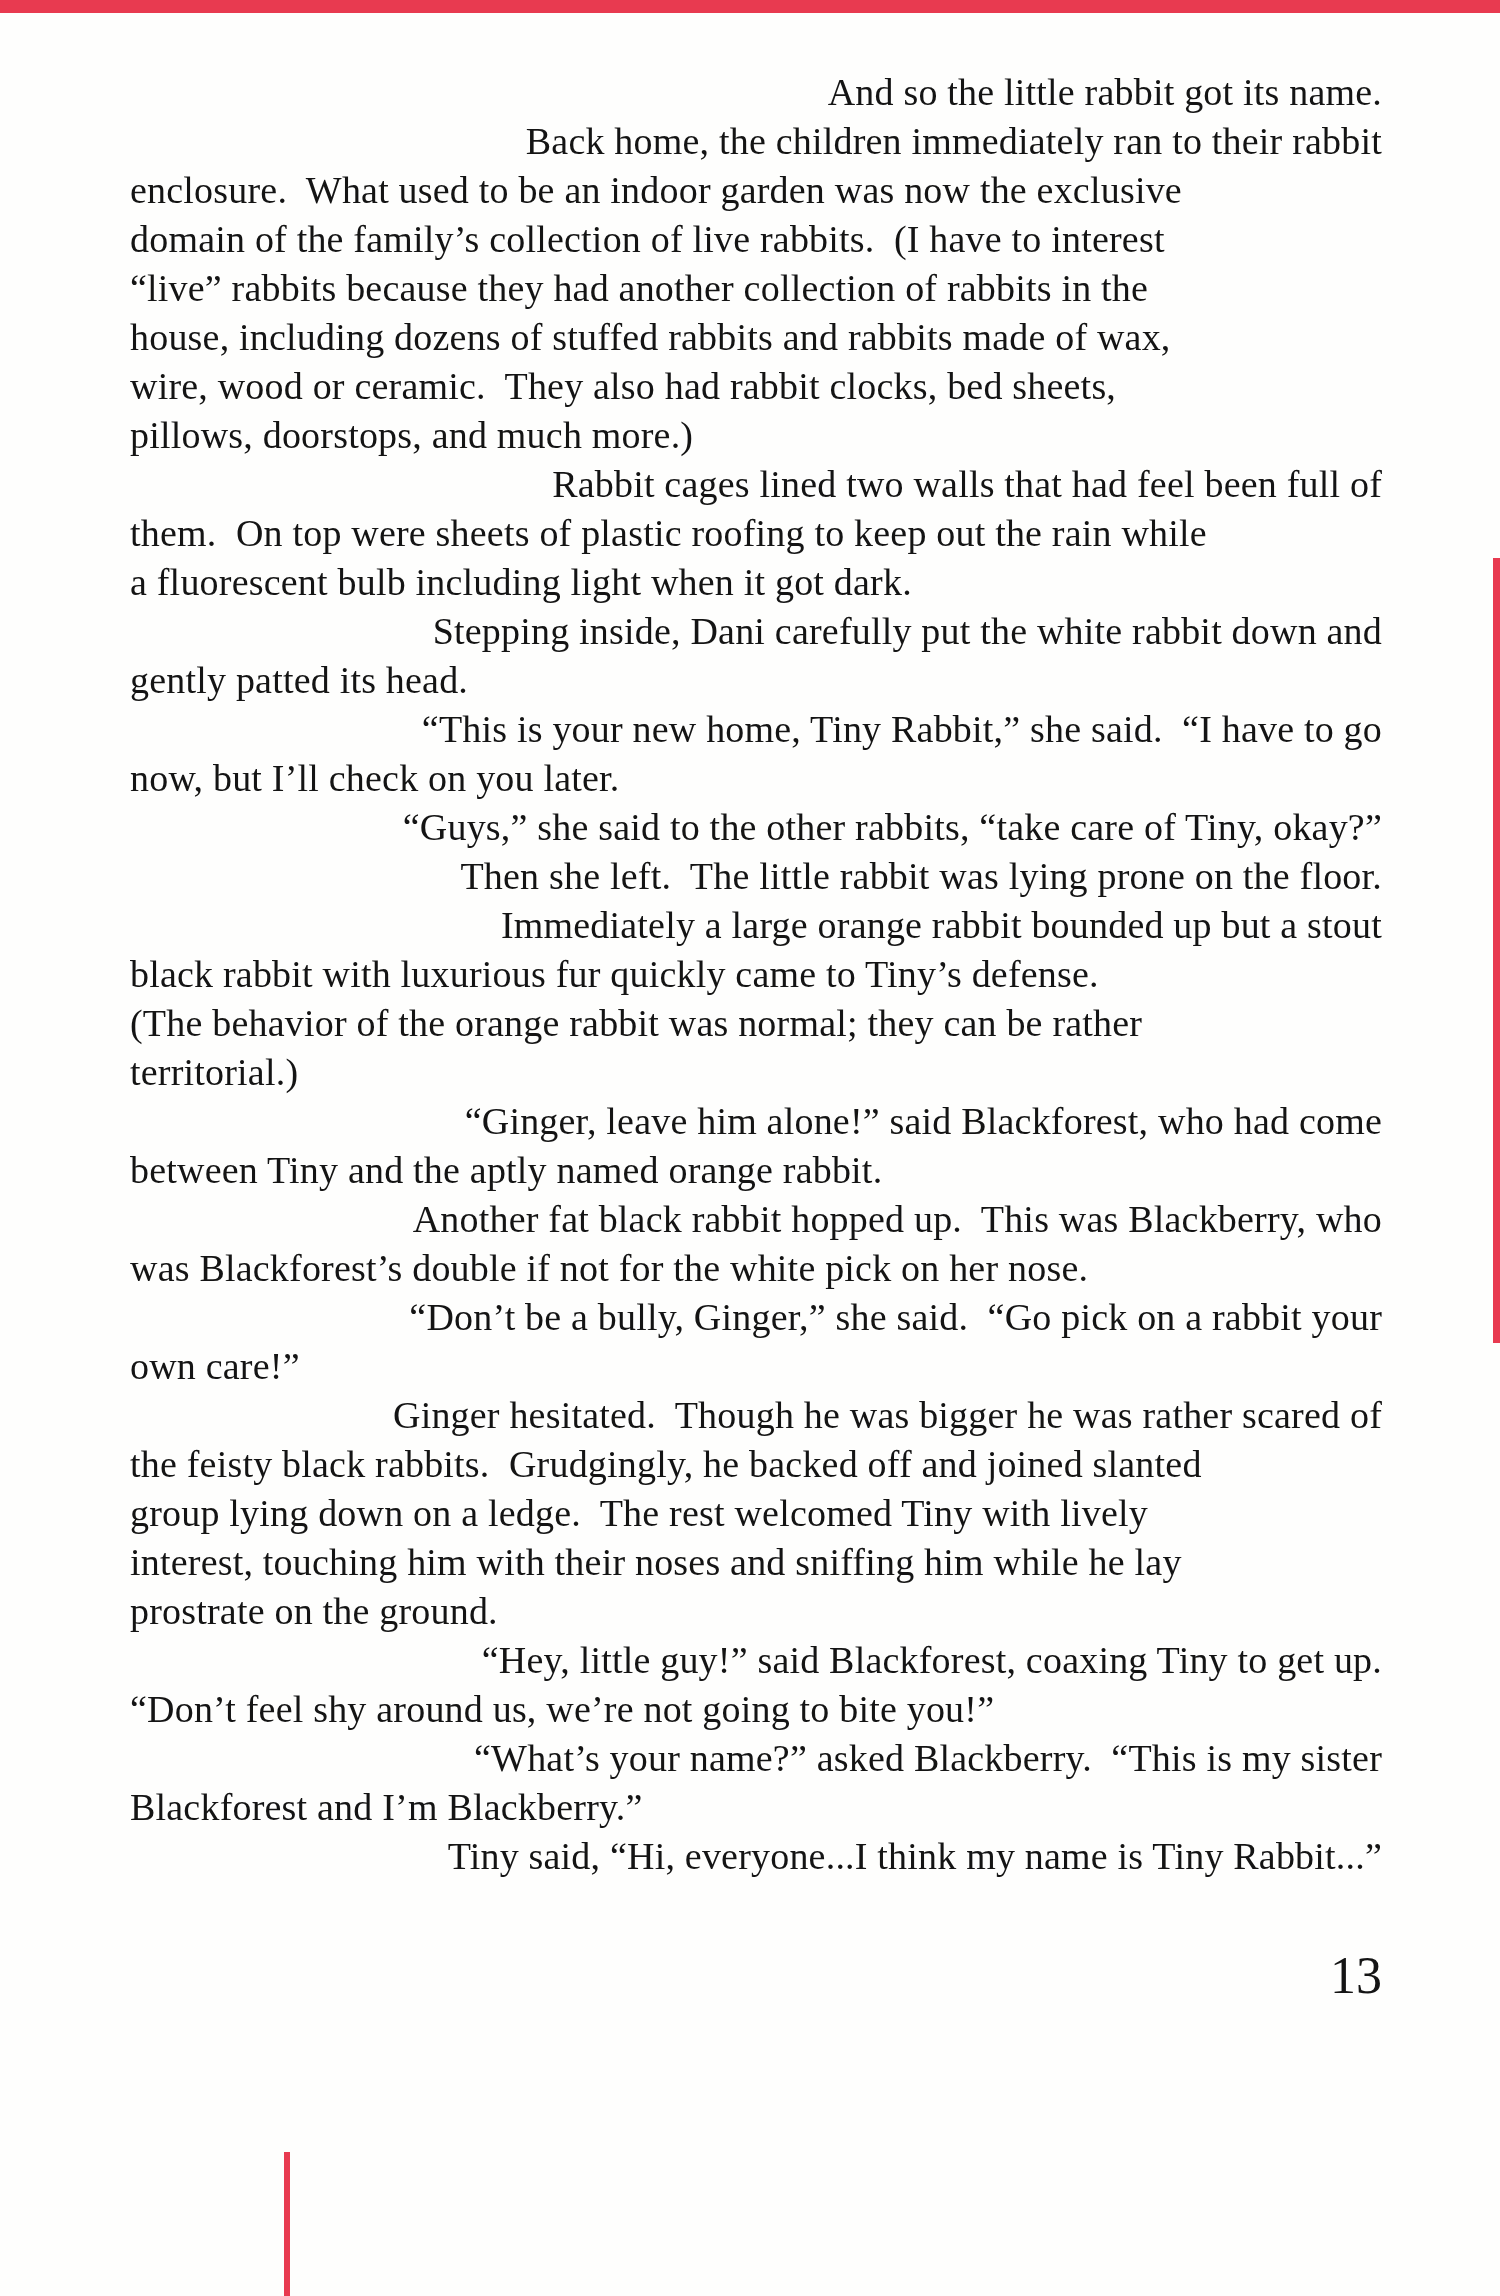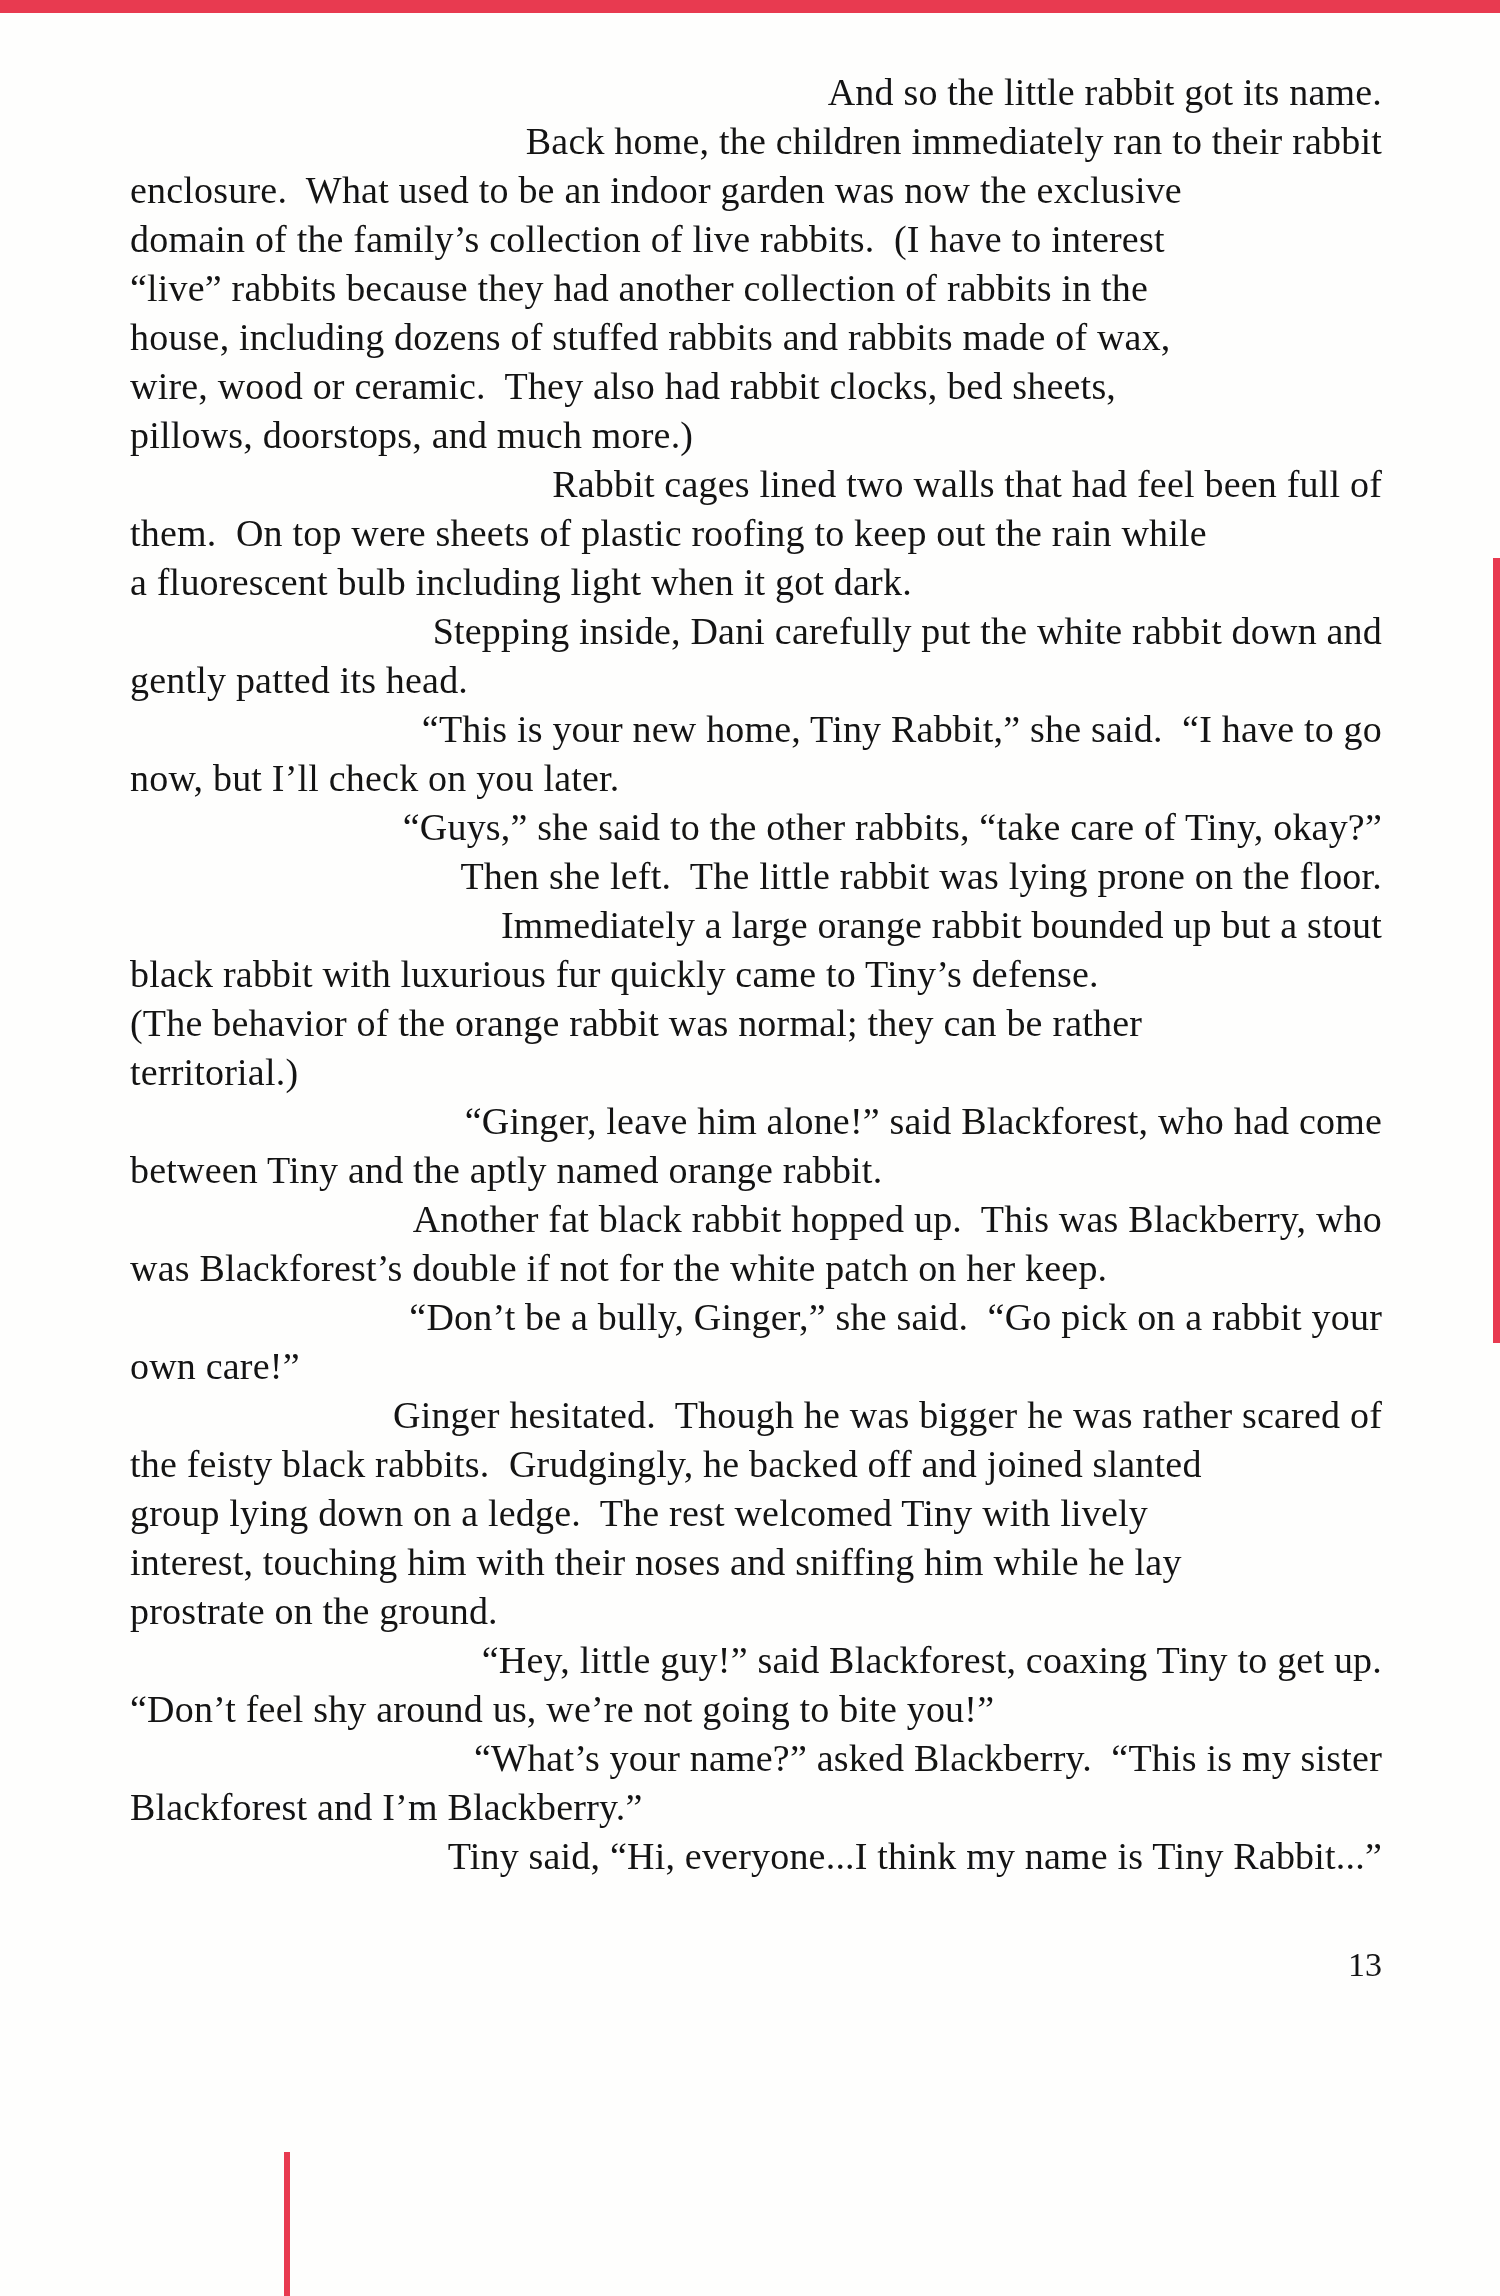--- a/index.html
+++ b/index.html
@@ -62,21 +62,21 @@
   .line.indent {
     padding-left: 128px;
     text-align: right;
   }
   .page-number {
     position: absolute;
     left: 130px;
     top: 1946px;
     width: 1252px;
     text-align: right;
-    font-size: 34px;
+    font-size: 52px;
     color: #141414;
   }
 </style>
 </head>
 <body>
 
 <div class="scan-page">
   <div class="red-edge-top"></div>
   <div class="red-edge-right"></div>
   <div class="red-edge-bottom-left"></div>
@@ -99,21 +99,21 @@
       <div class="line">now, but I’ll check on you later.</div>
       <div class="line indent">“Guys,” she said to the other rabbits, “take care of Tiny, okay?”</div>
       <div class="line indent">Then she left.  The little rabbit was lying prone on the floor.</div>
       <div class="line indent">Immediately a large orange rabbit bounded up but a stout</div>
       <div class="line">black rabbit with luxurious fur quickly came to Tiny’s defense.</div>
       <div class="line">(The behavior of the orange rabbit was normal; they can be rather</div>
       <div class="line">territorial.)</div>
       <div class="line indent">“Ginger, leave him alone!” said Blackforest, who had come</div>
       <div class="line">between Tiny and the aptly named orange rabbit.</div>
       <div class="line indent">Another fat black rabbit hopped up.  This was Blackberry, who</div>
-      <div class="line">was Blackforest’s double if not for the white patch on her keep.</div>
+      <div class="line">was Blackforest’s double if not for the white pick on her nose.</div>
       <div class="line indent">“Don’t be a bully, Ginger,” she said.  “Go pick on a rabbit your</div>
       <div class="line">own care!”</div>
       <div class="line indent">Ginger hesitated.  Though he was bigger he was rather scared of</div>
       <div class="line">the feisty black rabbits.  Grudgingly, he backed off and joined slanted</div>
       <div class="line">group lying down on a ledge.  The rest welcomed Tiny with lively</div>
       <div class="line">interest, touching him with their noses and sniffing him while he lay</div>
       <div class="line">prostrate on the ground.</div>
       <div class="line indent">“Hey, little guy!” said Blackforest, coaxing Tiny to get up.</div>
       <div class="line">“Don’t feel shy around us, we’re not going to bite you!”</div>
       <div class="line indent">“What’s your name?” asked Blackberry.  “This is my sister</div>

